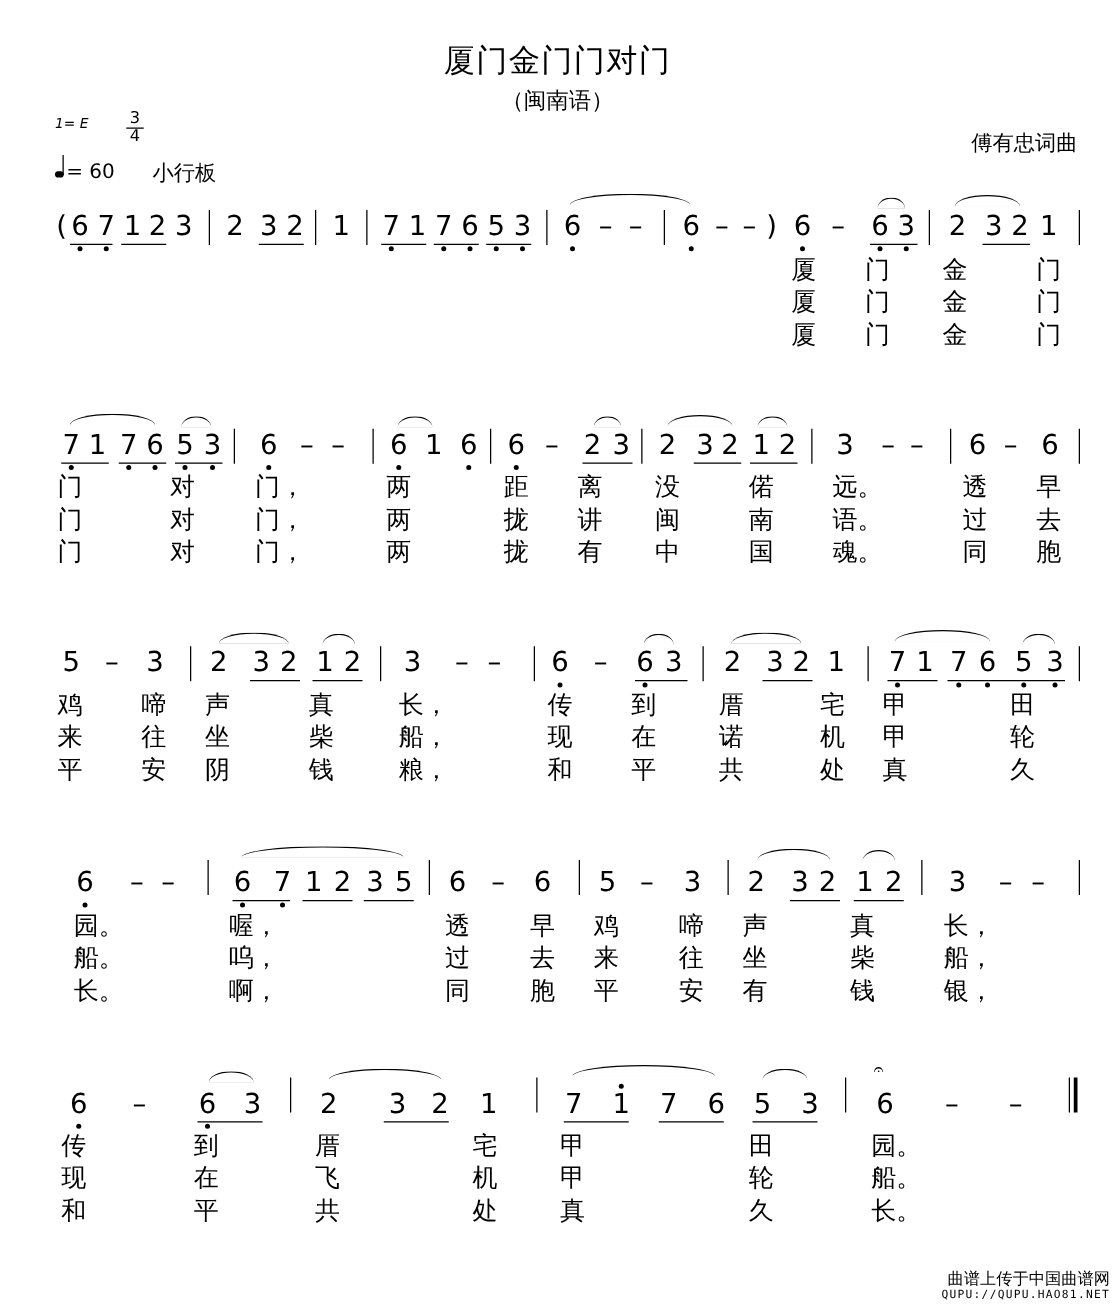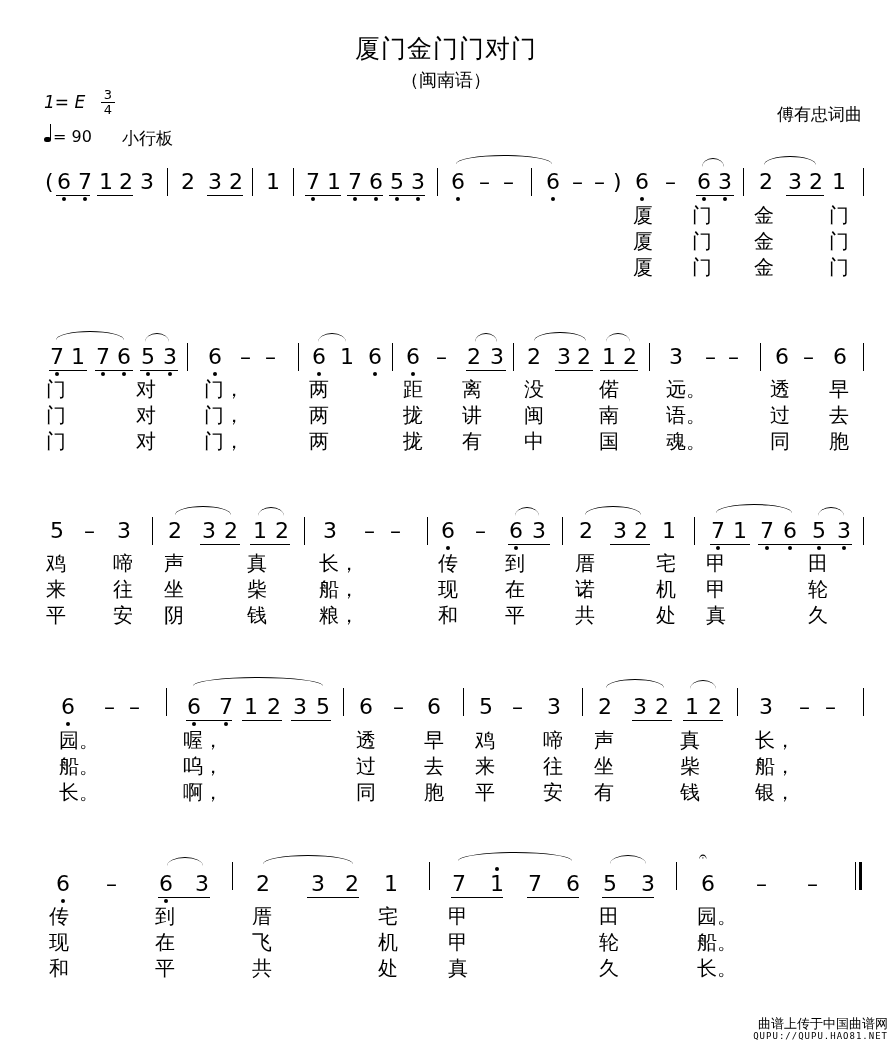--- a/index.html
+++ b/index.html
@@ -2,21 +2,21 @@
 <html><head>
 <meta charset="utf-8">
 <style>
   html, body { margin:0; padding:0; background:#ffffff; }
   body { width:892px; height:1043px; position:relative; overflow:hidden;
          font-family:"DejaVu Sans", "Liberation Sans", sans-serif; color:#000; }
   .title { position:absolute; left:0; width:892px; top:32px; text-align:center;
            font-size:25px; letter-spacing:1px; }
   .subtitle { position:absolute; left:0; width:892px; top:68px; text-align:center;
               font-size:18px; }
-  .key { position:absolute; left:44px; top:92px; font-size:17px;font-style:italic; }
+  .key { position:absolute; left:44px; top:92px; font-size:11px;font-style:italic; }
   .timesig { position:absolute; left:101px; top:88px; font-size:13px; line-height:14px;
              text-align:center; width:14px; }
   .timesig .bar { border-top:1px solid #000; }
   .tempo { position:absolute; left:44px; top:127px; font-size:16px; }
   .tempo .note { display:inline-block; width:7px; height:5px; background:#000; border-radius:3px;
                  position:relative; margin-right:2px; }
   .tempo .note:after { content:""; position:absolute; right:0; bottom:2px; width:1px; height:16px; background:#000; }
   .speed { position:absolute; left:122px; top:127px; font-size:17px; }
   .author { position:absolute; right:30px; top:103px; font-size:17px; }
 
@@ -41,21 +41,21 @@
 
 <div class="title">厦门金门门对门</div>
 <div class="subtitle">（闽南语）</div>
 <div class="key">1= E</div>
 <div class="timesig">
   <div>3</div>
   <div class="bar" style="position:static;height:auto;width:auto;background:none;"></div>
   <div>4</div>
 </div>
 <div class="tempo">
-  <span class="note"></span><span>= 90</span>
+  <span class="note"></span><span>= 60</span>
 </div>
 <div class="speed">小行板</div>
 <div class="author">傅有忠词曲</div>
 
 <div>
   <span class="paren" style="left:45px;top:170px;">(</span>
   <span class="n dot" style="left:56px;top:170px;">6</span>
   <span class="n dot" style="left:77px;top:170px;">7</span>
   <span class="n" style="left:98px;top:170px;">1</span>
   <span class="n" style="left:118px;top:170px;">2</span>

